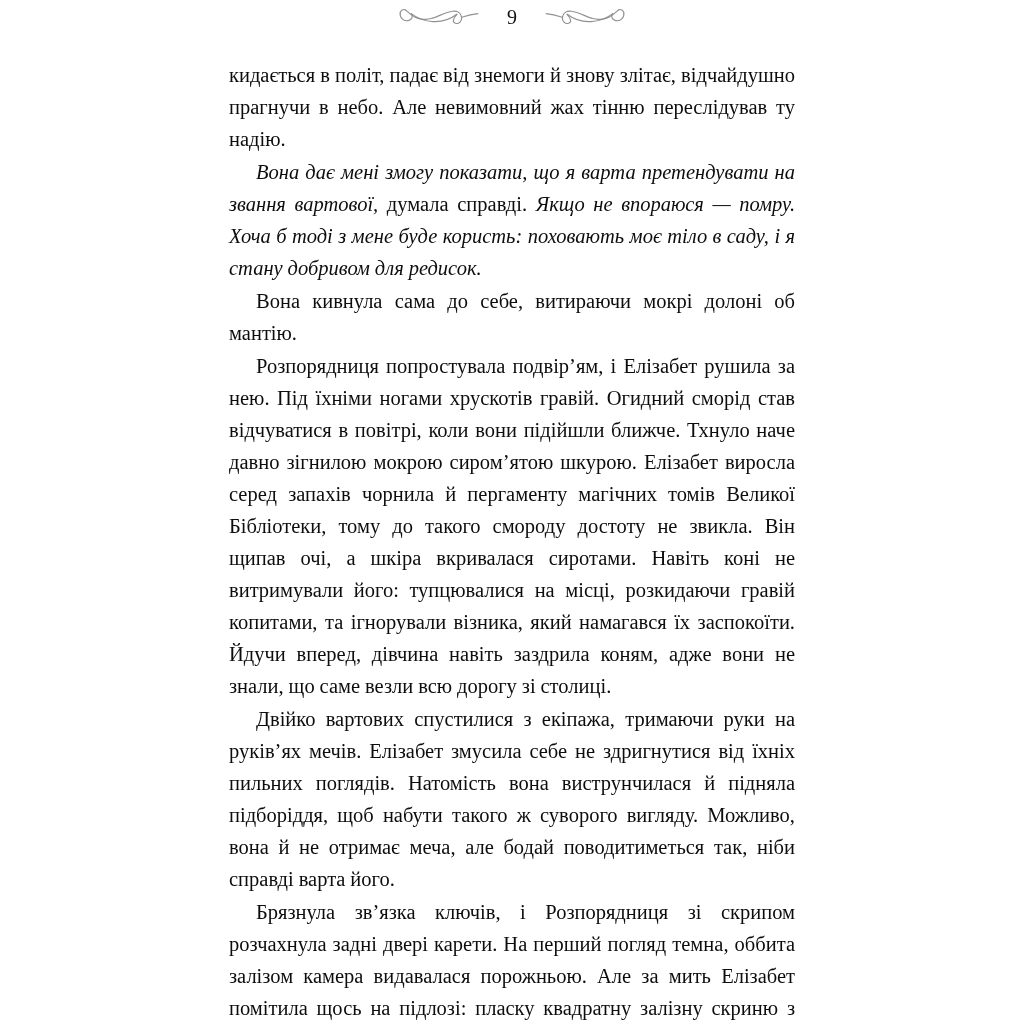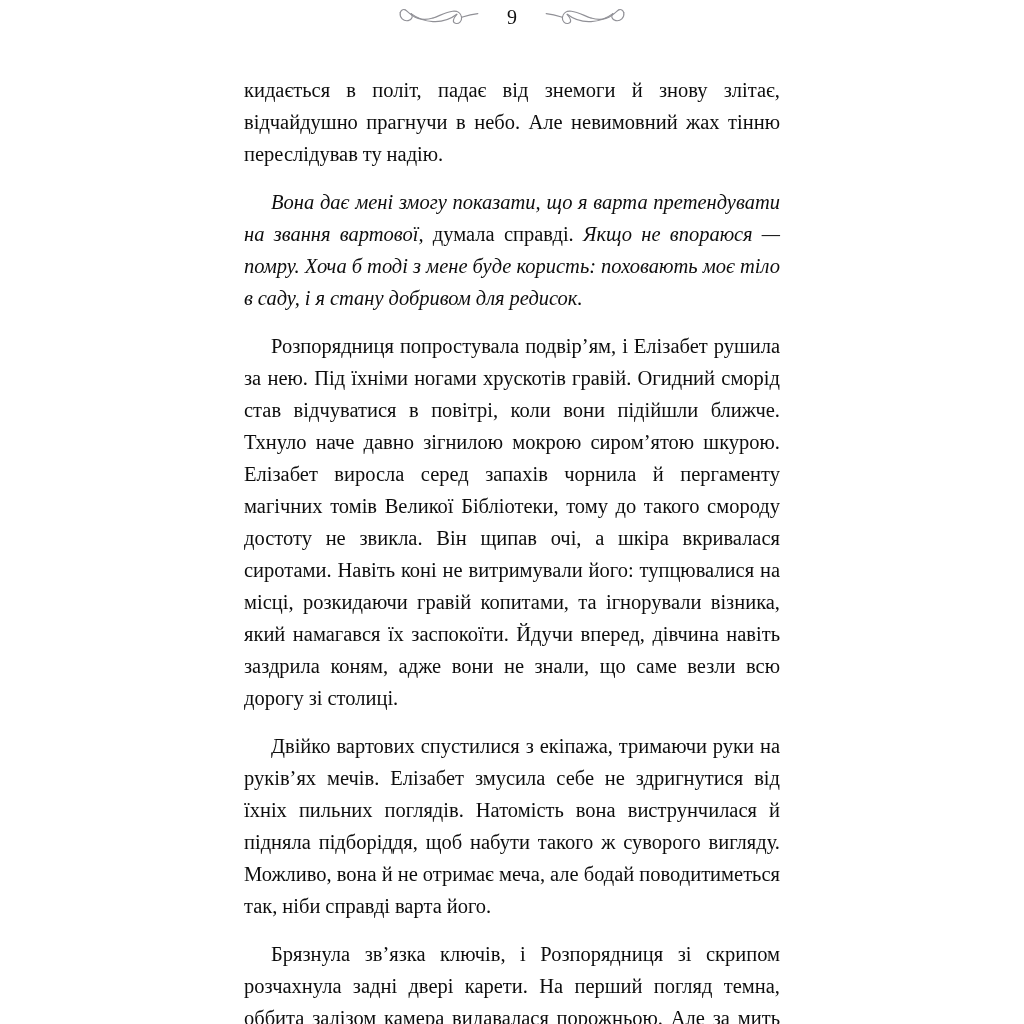--- a/index.html
+++ b/index.html
@@ -51,21 +51,21 @@
   }
 
   
   .textblock {
     position: absolute;
     left: 228px;
     top: 58px;
     width: 568px;
   }
   .para {
-    margin: 16px;
+    margin: 1px;
     font-size: 20.5px;
     line-height: 32px;
     text-align: justify;
     text-align-last: left;
     text-indent: 27px;
     hyphens: manual;
     word-spacing: -0.2px;
     font-family: Liberation Serif, serif;
   }
   .para.no-indent { text-indent: 0; }
@@ -110,20 +110,21 @@
     </svg>
 
   </div>
 
   <div class="textblock">
 
     <p class="para no-indent">кидається в політ, падає від знемоги й знову злітає, відчайдушно прагнучи в небо. Але невимовний жах тінню переслідував ту надію.</p>
 
     <p class="para italic"><span>Вона дає мені змогу показати, що я варта претендувати на звання вартової,</span><span class="roman"> думала справді. </span><span>Якщо не впораюся — помру. Хоча б тоді з мене буде користь: поховають моє тіло в саду, і я стану добривом для редисок.</span></p>
 
+    <p class="para">Вона кивнула сама до себе, витираючи мокрі долоні об мантію.</p>
 
     <p class="para">Розпорядниця попростувала подвір’ям, і Елізабет рушила за нею. Під їхніми ногами хрускотів гравій. Огидний сморід став відчуватися в повітрі, коли вони підійшли ближче. Тхнуло наче давно зігнилою мокрою сиром’ятою шкурою. Елізабет виросла серед запахів чорнила й пергаменту магічних томів Великої Бібліотеки, тому до такого смороду достоту не звикла. Він щипав очі, а шкіра вкривалася сиротами. Навіть коні не витримували його: тупцювалися на місці, розкидаючи гравій копитами, та ігнорували візника, який намагався їх заспокоїти. Йдучи вперед, дівчина навіть заздрила коням, адже вони не знали, що саме везли всю дорогу зі столиці.</p>
 
     <p class="para">Двійко вартових спустилися з екіпажа, тримаючи руки на руків’ях мечів. Елізабет змусила себе не здригнутися від їхніх пильних поглядів. Натомість вона виструнчилася й підняла підборіддя, щоб набути такого ж суворого вигляду. Можливо, вона й не отримає меча, але бодай поводитиметься так, ніби справді варта його.</p>
 
     <p class="para">Брязнула зв’язка ключів, і Розпорядниця зі скрипом розчахнула задні двері карети. На перший погляд темна, оббита залізом камера видавалася порожньою. Але за мить Елізабет помітила щось на підлозі: пласку квадратну залізну скриню з більш ніж десятком замків.</p>
 
   </div>
 
 </div>

